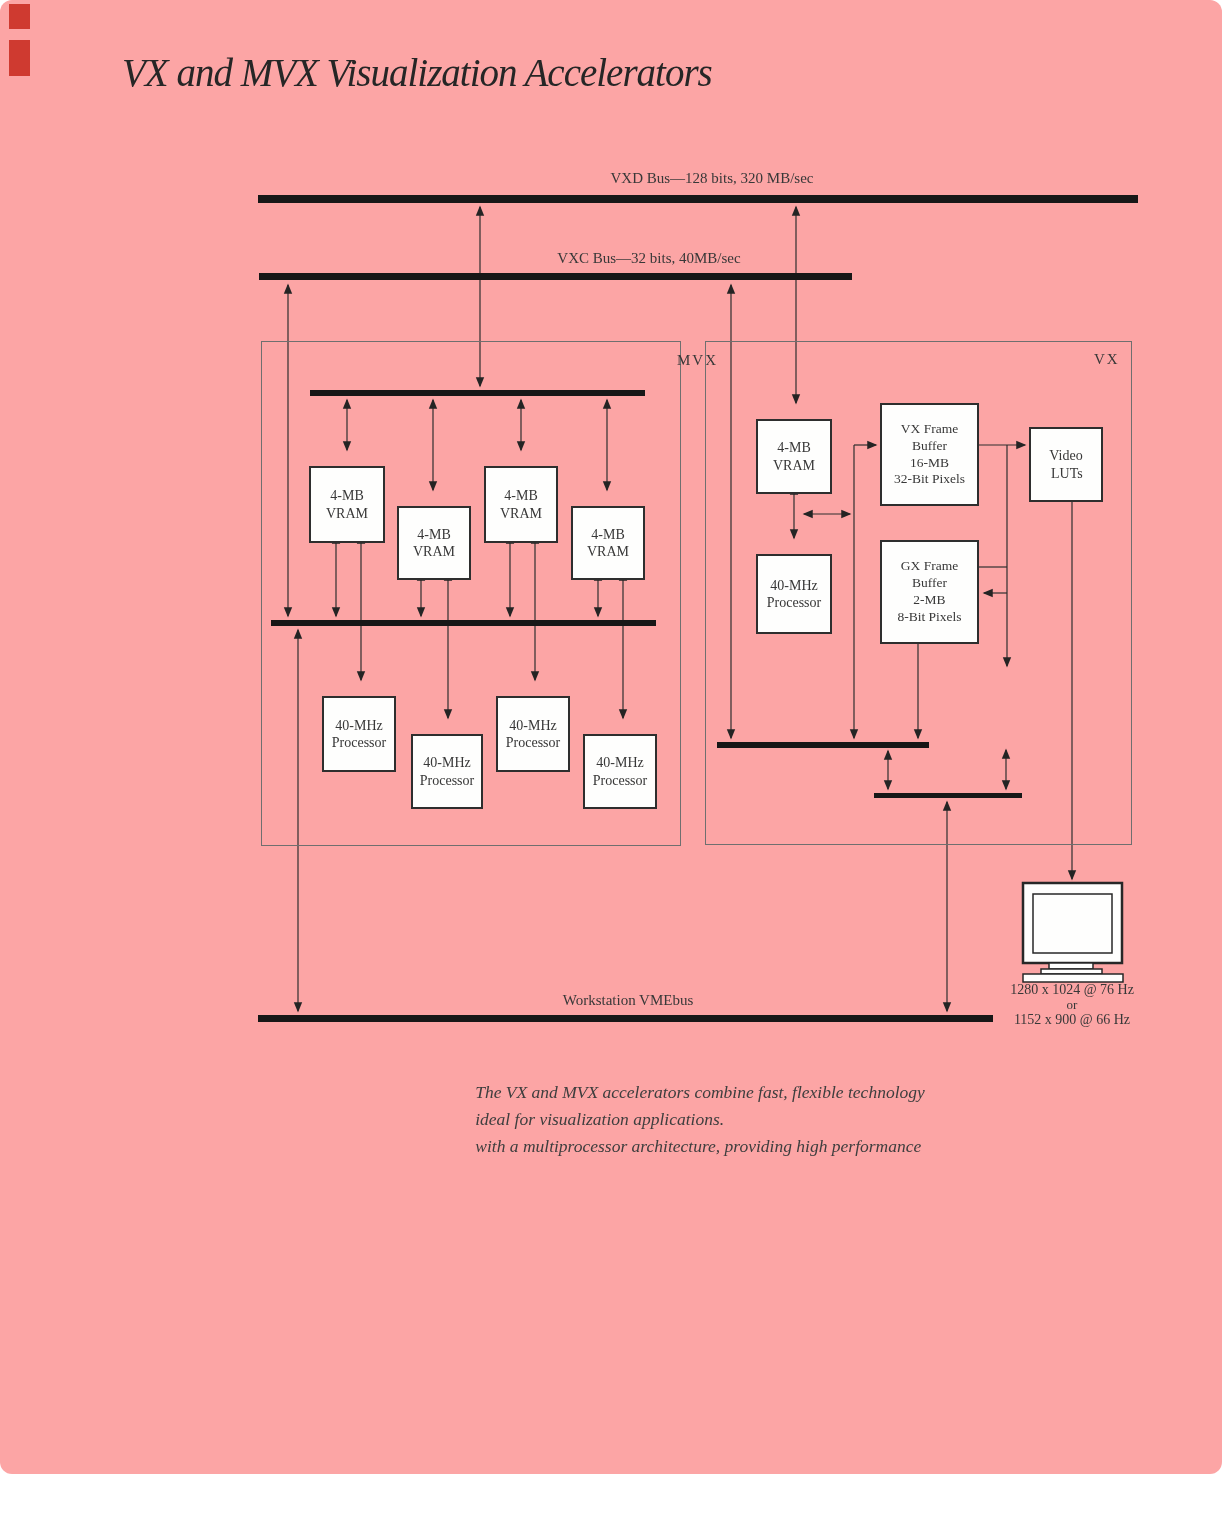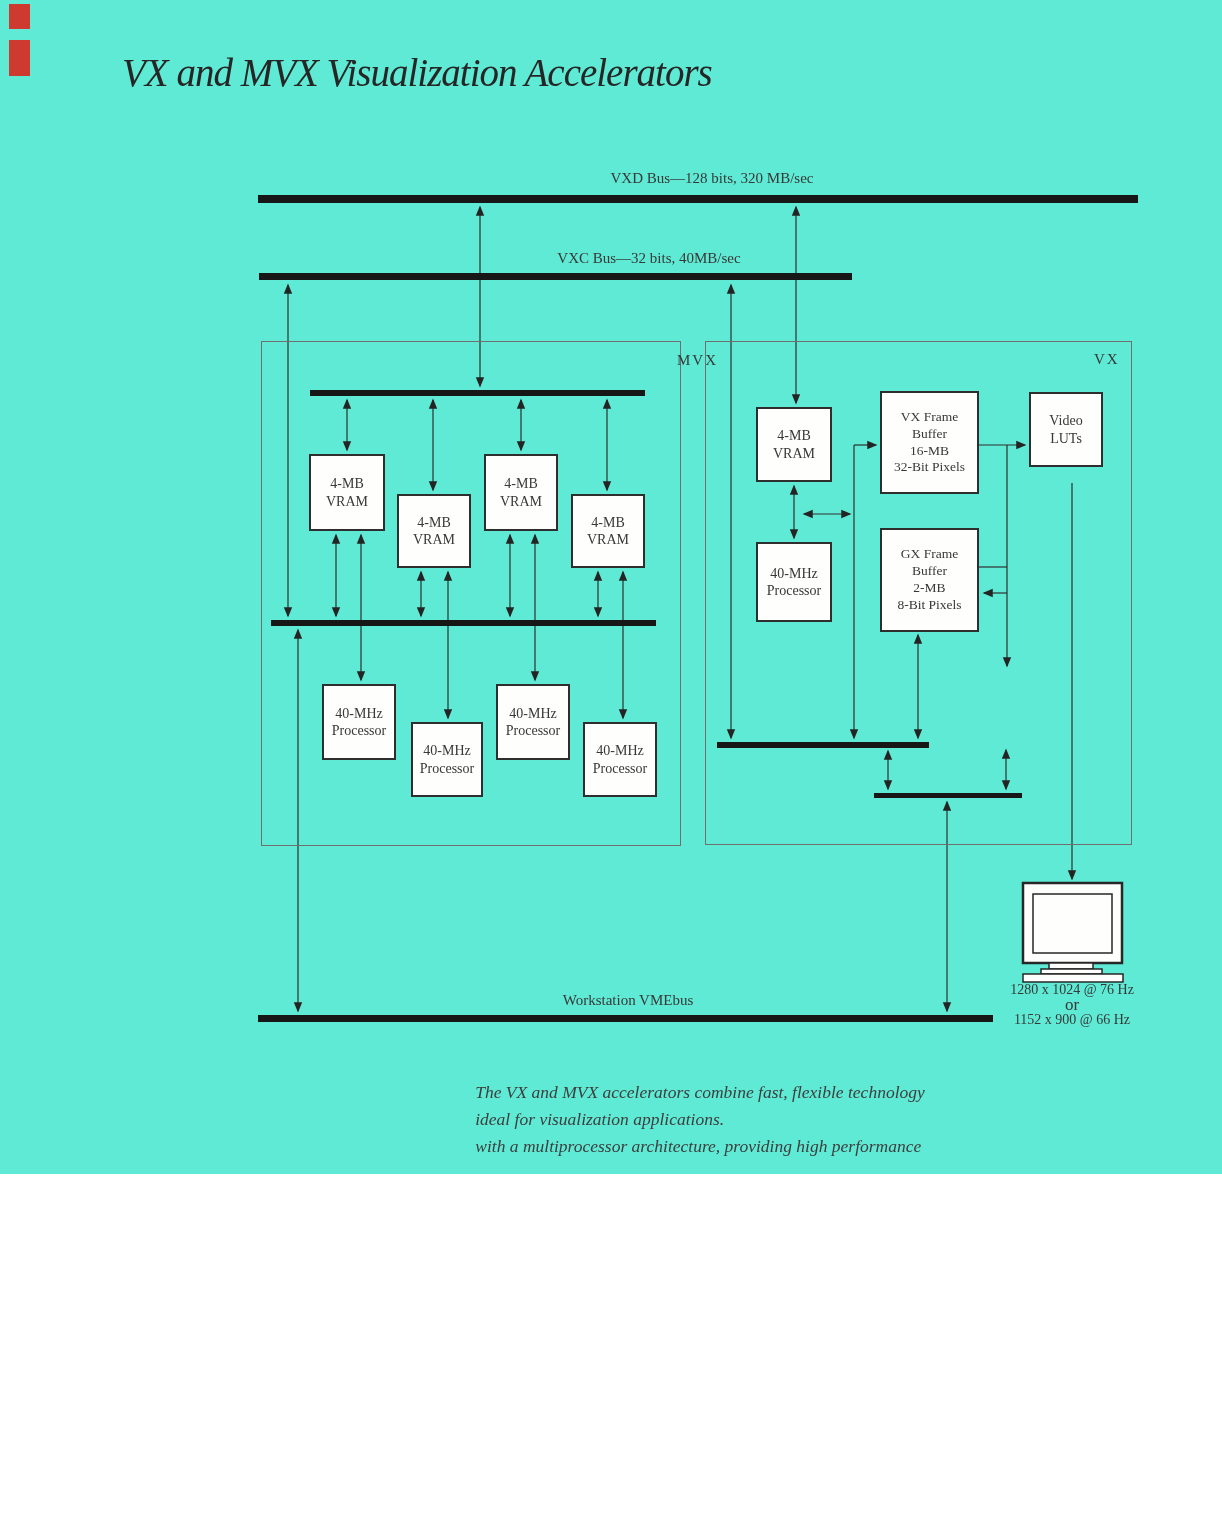--- a/index.html
+++ b/index.html
@@ -1,19 +1,19 @@
 <!DOCTYPE html>
 <html><head>
 <meta charset="utf-8">
 <style>
   html,body { margin:0; padding:0; background:#ffffff; }
   .page {
-    position:relative; width:1222px; height:1174px; margin:0 auto;
-    background:#5eead4; overflow:hidden;
-    font-family:"Liberation Serif", serif; color:#333;
+    position:relative; width:1222px; height:1474px; margin:0 auto;
+    background:#fca5a5; overflow:hidden;
+    font-family:"Liberation Serif", serif; color:#333;border-radius:12px;
   }
   svg.layer { position:absolute; left:0; top:0; }
   .title {
     position:absolute; left:122px; top:52px;
     font:italic 39px/1.1 "Liberation Serif", serif;
     letter-spacing:-1px; color:#262626; white-space:nowrap;
   }
   .buslabel {
     position:absolute; transform:translateX(-50%);
     font:15px/1.1 "Liberation Serif", serif; color:#383838; white-space:nowrap;
@@ -24,29 +24,29 @@
   }
   .corner {
     position:absolute; font:15px/1.1 "Liberation Serif", serif;
     letter-spacing:2px; color:#383838;
   }
   .box {
     position:absolute; box-sizing:border-box;
     border:2px solid #2e2e2e; background:#fefefd;
     display:flex; align-items:center; justify-content:center;
     text-align:center; white-space:pre-line;
-    font:14px/1.25 "Liberation Serif", serif; color:#383838;
+    font:14px/1.25 "Liberation Serif", serif; color:#383838;margin-top:12px;
   }
   .box.small { font-size:13.5px; }
   .montext {
     position:absolute; left:1072px; top:982px; transform:translateX(-50%);
     text-align:center; font:14px/15px "Liberation Serif", serif;
     color:#383838; white-space:nowrap;
   }
-  .montext .or { font-size:17px; }
+  .montext .or { font-size:13px; }
   .caption {
     position:absolute; left:700px; top:1079px; transform:translateX(-50%);
     text-align:left; font:italic 17.5px/27px "Liberation Serif", serif;
     color:#3e3e3e; white-space:nowrap;
   }
 </style>
 </head>
 <body>
 
 <div class="page">
@@ -149,21 +149,21 @@
 Processor</div>
   <div class="box" style="left:583px; top:722px; width:74px; height:75px;">40-MHz
 Processor</div>
 
   <div class="box" style="left:756px; top:407px; width:76px; height:75px;">4-MB
 VRAM</div>
   <div class="box small" style="left:880px; top:391px; width:99px; height:103px;">VX Frame
 Buffer
 16-MB
 32-Bit Pixels</div>
-  <div class="box" style="left:1029px; top:392px; width:74px; height:75px;">Video
+  <div class="box" style="left:1029px; top:415px; width:74px; height:75px;text-align:right;">Video
 LUTs</div>
   <div class="box" style="left:756px; top:542px; width:76px; height:80px;">40-MHz
 Processor</div>
   <div class="box small" style="left:880px; top:528px; width:99px; height:104px;">GX Frame
 Buffer
 2-MB
 8-Bit Pixels</div>
 
   <div class="montext">
     <div>1280 x 1024 @ 76 Hz</div>

